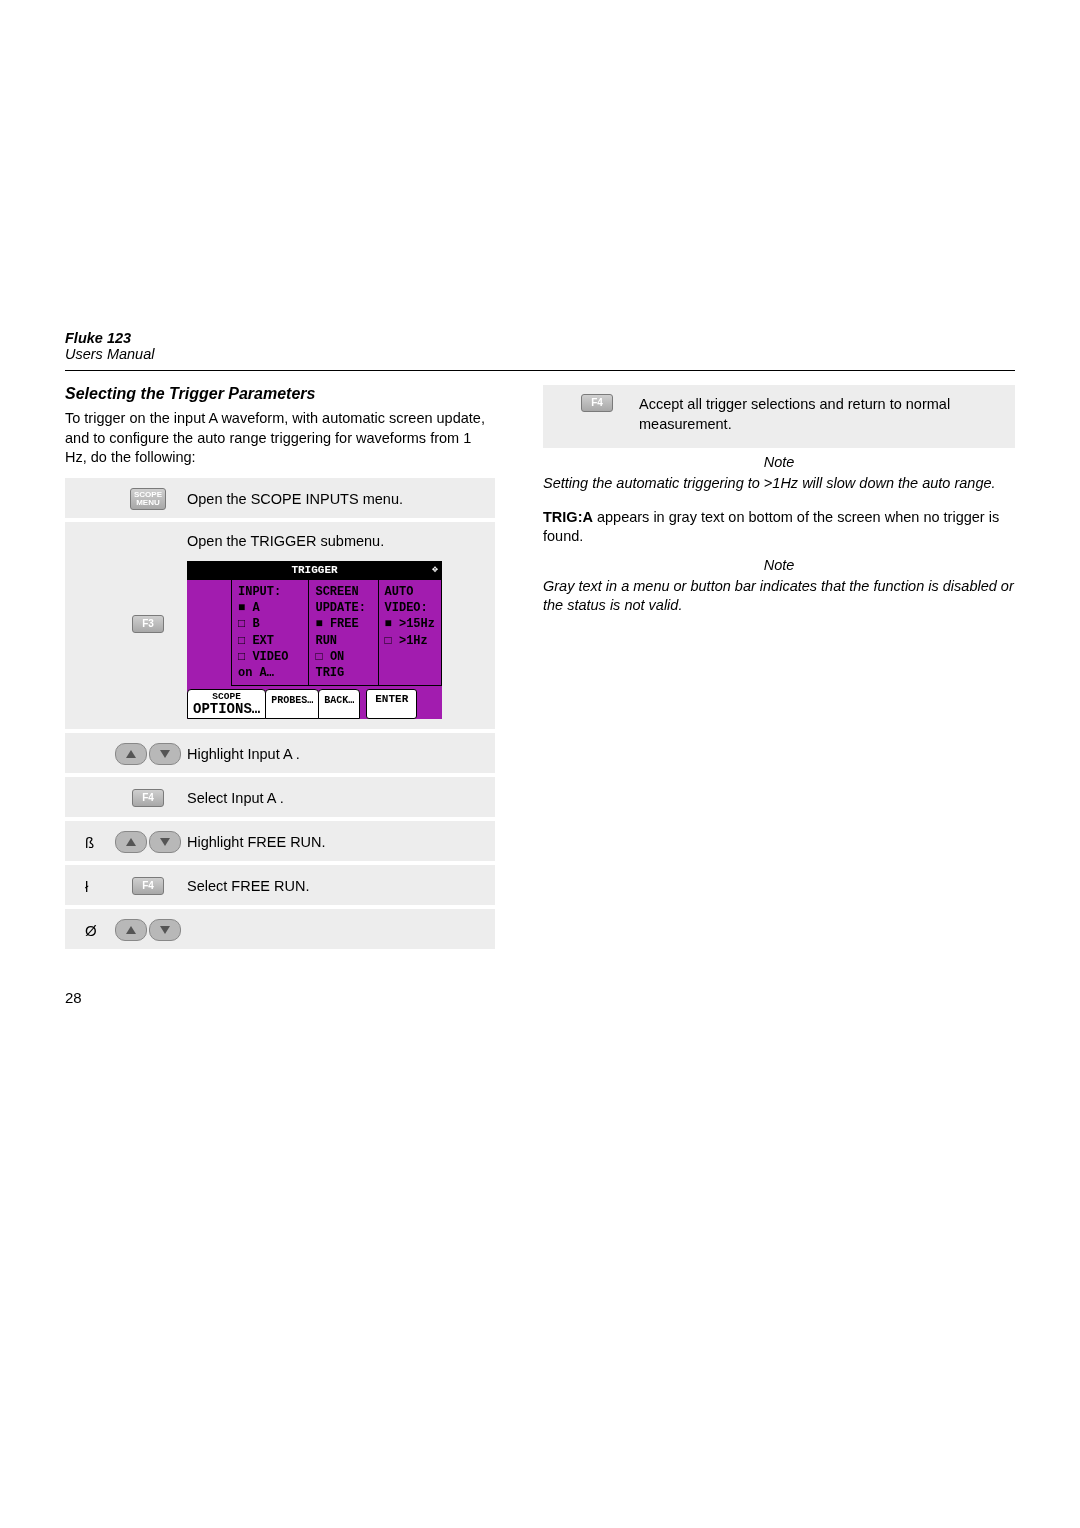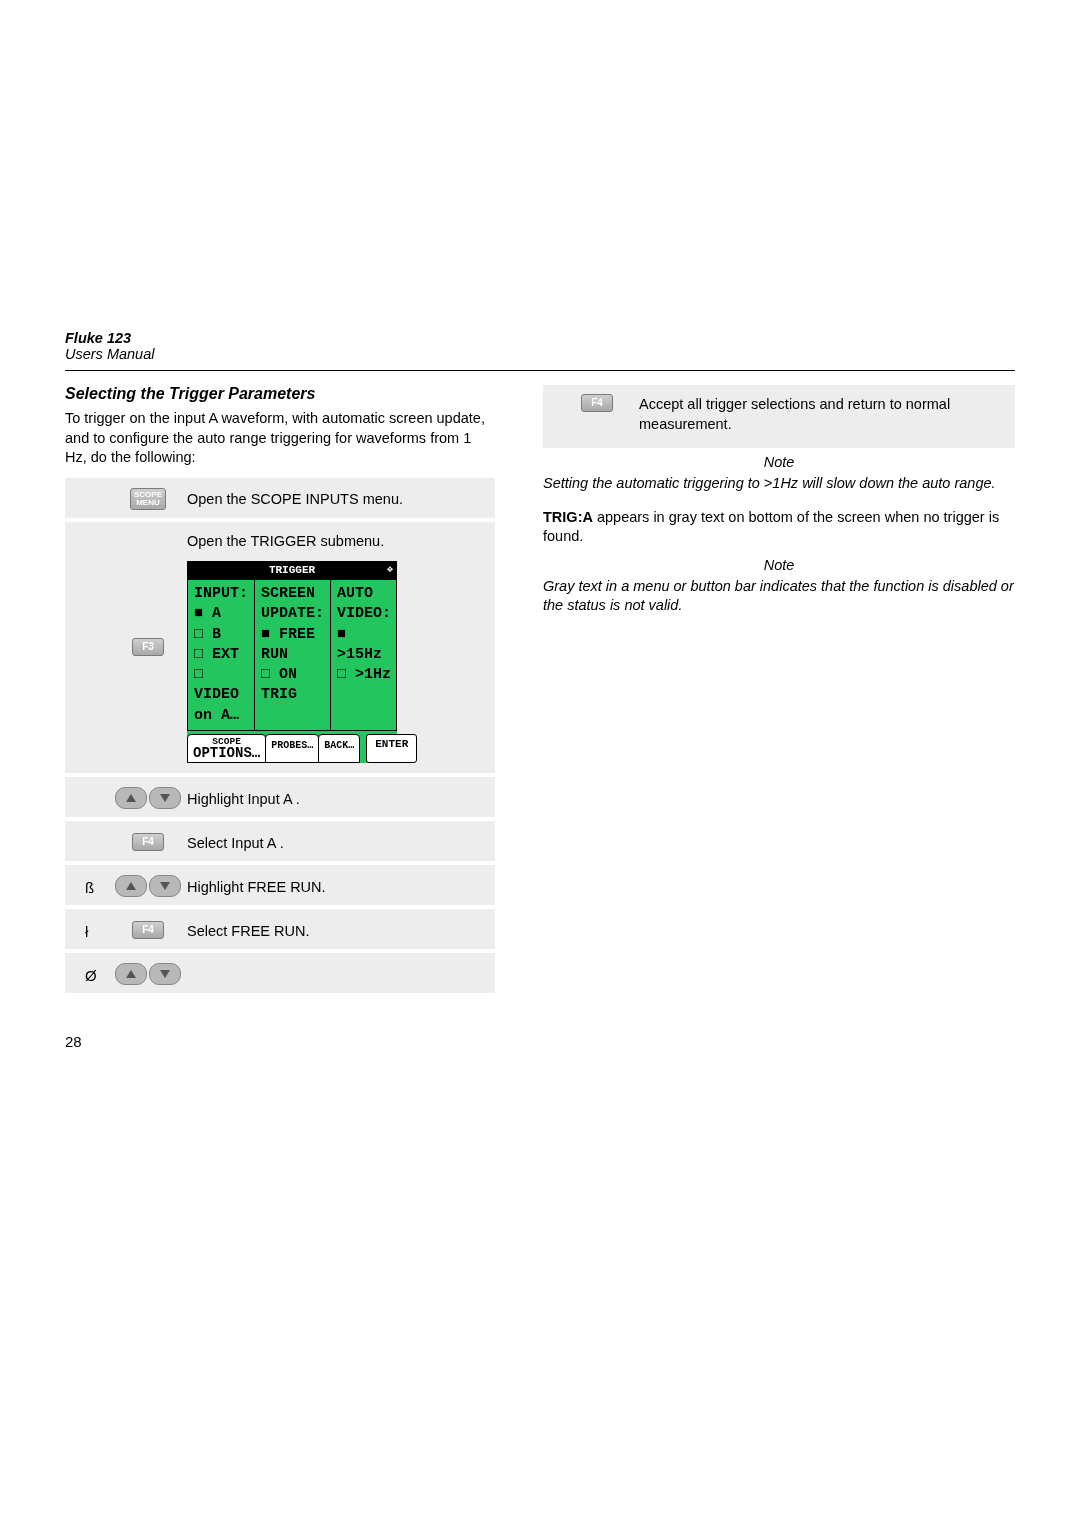--- a/index.html
+++ b/index.html
@@ -107,22 +107,22 @@
     width: 30px;
     height: 20px;
     border-radius: 10px;
     background: #b8b8b8;
     border: 1px solid #888;
   }
   .arrow-btn svg { display: block; }
   .trigger-panel {
     margin-top: 10px;
     margin-left: 0;
-    width: 210px;
-    background: #22c55e;
+    width: 255px;
+    background: #a21caf;
   }
   .trigger-title {
     background: #000;
     color: #fff;
     font-family: "Courier New", monospace;
     font-size: 11px;
     font-weight: bold;
     text-align: center;
     padding: 2px 4px;
     position: relative;
@@ -131,23 +131,24 @@
     position: absolute;
     right: 4px;
     top: 2px;
     font-size: 10px;
   }
   .trigger-body {
     display: flex;
     border: 1.5px solid #000;
     border-top: 0;
     font-family: "Courier New", monospace;
-    font-size: 15px;
+    font-size: 12px;
     font-weight: bold;
     line-height: 1.35;
+    margin-left: 44px;
   }
   .trigger-col {
     padding: 4px 6px;
   }
   .trigger-col.c1 { flex: 1.15; border-right: 1.5px solid #000; }
   .trigger-col.c2 { flex: 1; border-right: 1.5px solid #000; }
   .trigger-col.c3 { flex: 0.9; }
   .trigger-buttons {
     display: flex;
     margin-top: 3px;

